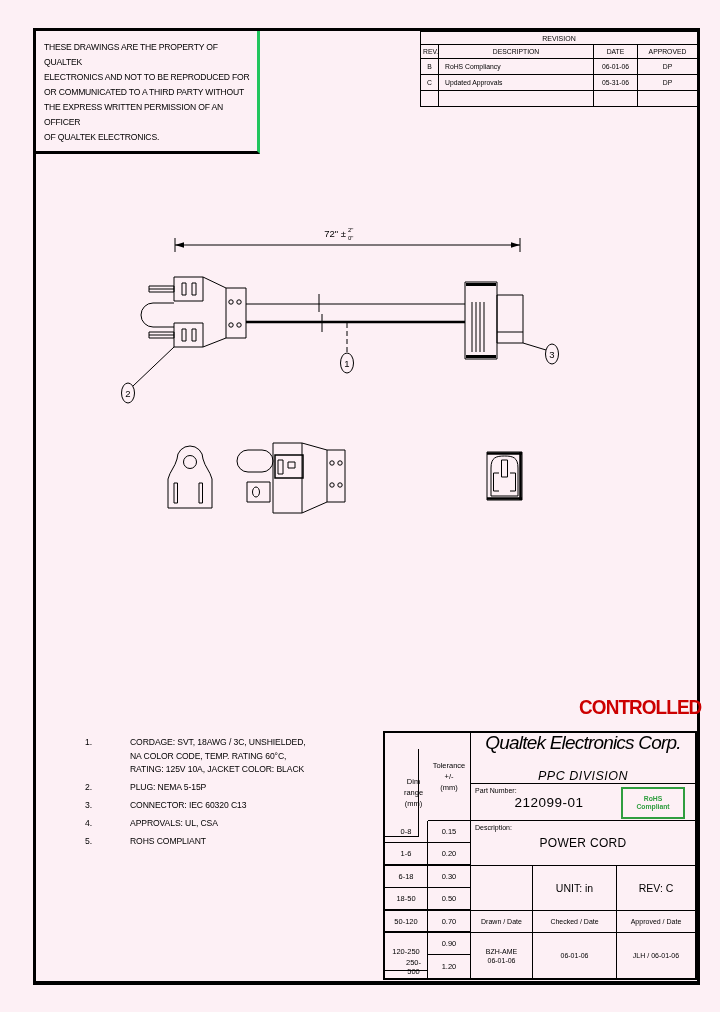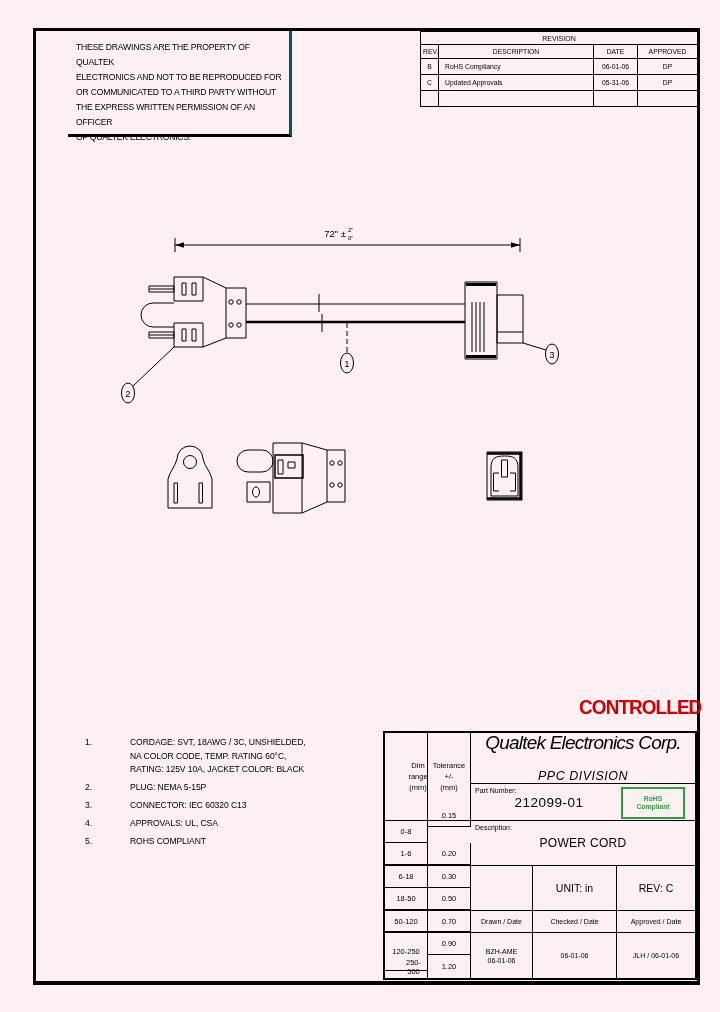--- a/index.html
+++ b/index.html
@@ -13,25 +13,24 @@
   }
   .frame{
     position:absolute;left:33px;top:28px;
     width:661px;height:950px;
     border:3px solid #000;
     border-bottom-width:4px;
   }
   
   .notice{
     position:absolute;left:0;top:0;width:207px;height:88px;
-    border-right:3px solid #0c4a6e;border-bottom:3px solid #000;
-    padding:9px 6px 6px 8px;
+    border-right:3px solid #22c55e;border-bottom:3px solid #000;
+    padding:9px 6px 23px 8px;
     font-size:8.6px;line-height:15px;letter-spacing:-0.2px;
     white-space:pre-line;
-    margin-left:32px;
   }
   
   .revtable{
     position:absolute;left:384px;top:0;width:277px;
     border-collapse:collapse;table-layout:fixed;
   }
   .revtable td{
     border:1px solid #000;
     font-size:6.8px;text-align:center;padding:0 2px;
     height:13px;overflow:hidden;white-space:nowrap;
@@ -261,29 +260,29 @@
       <span class="note-text">APPROVALS: UL, CSA</span>
     </div>
     <div class="note-row">
       <span class="note-num">5.</span>
       <span class="note-text">ROHS COMPLIANT</span>
     </div>
   </div>
 
   <div class="tb">
 
-    <div class="cell hdrcell" style="left:0;top:0;width:43px;height:88px;padding-left:24px;">Dim
+    <div class="cell hdrcell" style="left:0;top:16px;width:34px;height:88px;padding-left:24px;">Dim
 range
 (mm)</div>
     <div class="cell hdrcell" style="left:43px;top:0;width:43px;height:88px;">Tolerance
 +/-
 (mm)</div>
 
     <div class="cell" style="left:0;top:88px;width:43px;height:22px;">0-8</div>
-    <div class="cell" style="left:43px;top:72px;width:43px;height:22px;">0.15</div>
+    <div class="cell" style="left:43px;top:88px;width:43px;height:22px;">0.15</div>
     <div class="cell thick" style="left:0;top:110px;width:43px;height:23px;">1-6</div>
     <div class="cell thick" style="left:43px;top:110px;width:43px;height:23px;">0.20</div>
     <div class="cell" style="left:0;top:133px;width:43px;height:22px;">6-18</div>
     <div class="cell" style="left:43px;top:133px;width:43px;height:22px;">0.30</div>
     <div class="cell thick" style="left:0;top:155px;width:43px;height:23px;">18-50</div>
     <div class="cell thick" style="left:43px;top:155px;width:43px;height:23px;">0.50</div>
     <div class="cell thick" style="left:0;top:178px;width:43px;height:22px;">50-120</div>
     <div class="cell thick" style="left:43px;top:178px;width:43px;height:22px;">0.70</div>
     <div class="cell" style="left:0;top:200px;width:43px;height:38px;">120-250</div>
     <div class="cell" style="left:43px;top:200px;width:43px;height:22px;">0.90</div>

